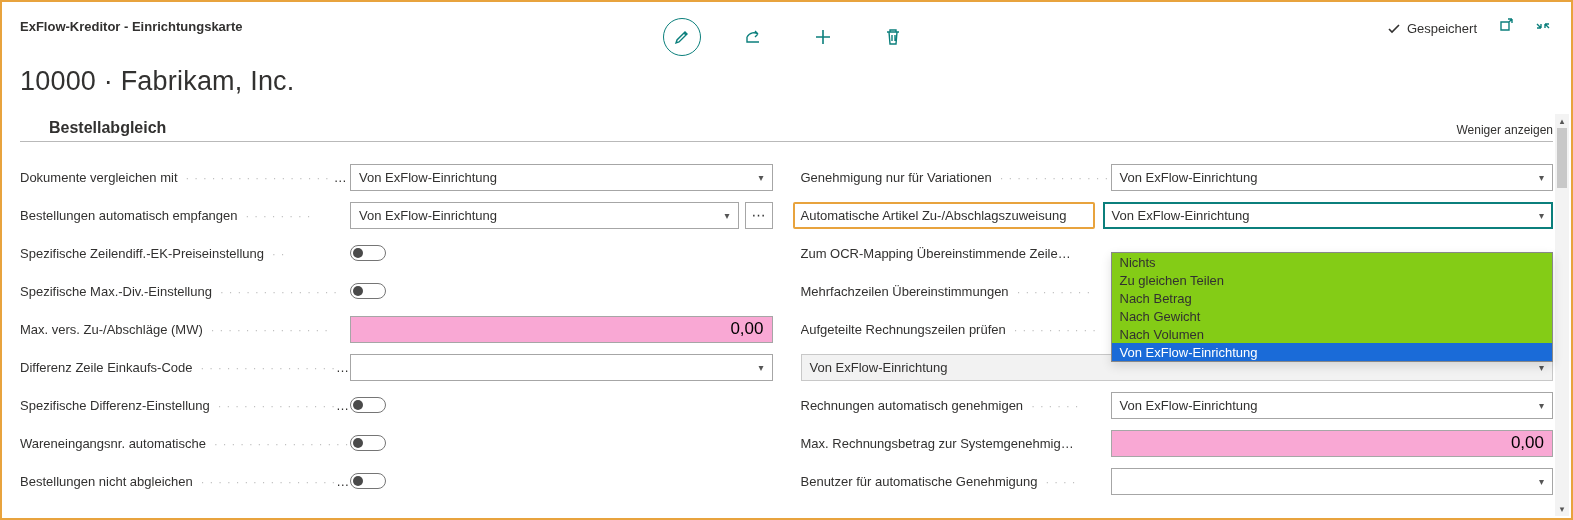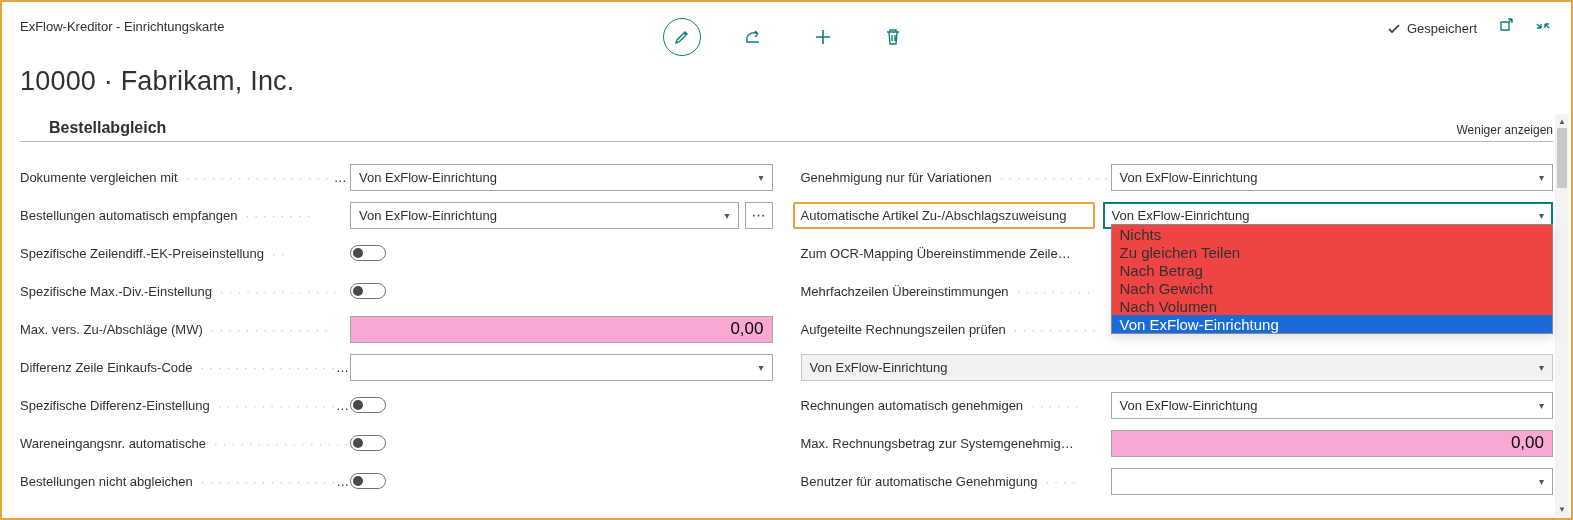--- a/index.html
+++ b/index.html
@@ -1,20 +1,20 @@
 <!DOCTYPE html>
 <html><head>
 <meta charset="utf-8">
 <style>
   * { box-sizing: border-box; }
   html, body { margin:0; padding:0; font-family: "Segoe UI", Arial, sans-serif; font-size:13.5px; color:#323130; background:#fff; }
   .frame { width:1573px; height:520px; border:2px solid #e8a33d; position:relative; overflow:hidden; }
   .inner { position:absolute; left:0; top:0; right:0; bottom:0; padding:0 18px 0 18px; }
 
-  .topbar { display:flex; align-items:center; height:48px; }
+  .topbar { display:flex; align-items:center; height:48px;font-weight:bold; }
   .crumb { font-size:13px; color:#323130; }
   .actions-center { position:absolute; left:50%; transform:translateX(-50%); top:16px; display:flex; align-items:center; gap:34px; }
   .icon-btn { width:36px; height:36px; display:flex; align-items:center; justify-content:center; cursor:pointer; }
   .icon-circle { width:38px; height:38px; border:1px solid #0b7f7c; border-radius:50%; display:flex; align-items:center; justify-content:center; }
   .top-right { position:absolute; right:18px; top:14px; display:flex; align-items:flex-end; gap:18px; font-size:13px; }
   .saved { display:flex; align-items:center; gap:6px; color:#323130; }
 
   .title { font-size:27px; font-weight:350; color:#323130; margin-top:16px; letter-spacing:0.2px; }
 
   .sec-head { display:flex; align-items:flex-end; justify-content:space-between; border-bottom:1px solid #b9b9b9; margin-top:22px; padding-bottom:4px; }
@@ -35,21 +35,21 @@
 
   .aux-btn { width:28px; height:27px; border:1px solid #a6a6a6; display:flex; align-items:center; justify-content:center; font-size:14px; color:#333; cursor:pointer; }
 
   .txt { flex:1; height:27px; border:1px solid #a6a6a6; background:#f9a8d4; padding:0 8px; text-align:right; font-size:17px; }
 
   .toggle { width:36px; height:16px; border-radius:9px; border:1px solid #757575; background:#fff; position:relative; cursor:pointer; }
   .toggle::after { content:""; position:absolute; left:2px; top:2px; width:10px; height:10px; border-radius:50%; background:#4a4a4a; }
 
   .highlight-box { border:2px solid #e8a33d; border-radius:2px; padding:4px 6px; margin-left:-8px; }
 
-  .dropdown { position:absolute; border:1px solid #888; background:#ef4444; z-index:100; box-shadow:0 4px 10px rgba(0,0,0,.12); font-size:15px; }
+  .dropdown { position:absolute; border:1px solid #888; background:#84cc16; z-index:100; box-shadow:0 4px 10px rgba(0,0,0,.12); font-size:13px;margin-top:28px; }
   .dropdown .opt { padding:1px 8px; height:18px; display:flex; align-items:center; cursor:pointer; }
   .dropdown .opt.sel { background:#1a6bd8; color:#fff; }
 
   .scrollbar { position:absolute; right:2px; top:112px; width:14px; bottom:2px; background:#f3f3f3; }
   .scrollbar .thumb { position:absolute; left:2px; right:2px; top:0; height:60px; background:#c8c8c8; border-radius:0; }
   .scroll-arrow { position:absolute; left:0; right:0; height:14px; display:flex; align-items:center; justify-content:center; font-size:9px; color:#555; }
   .sa-top { top:0; } .sa-bot { bottom:0; }
 
   svg { display:block; }
 </style>

